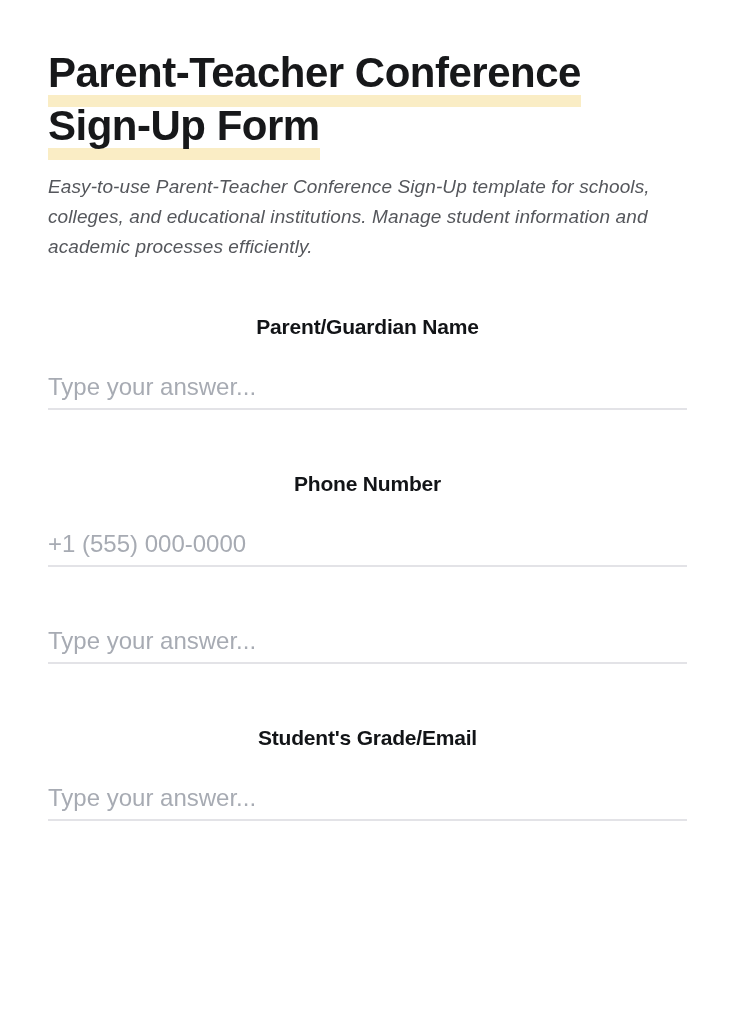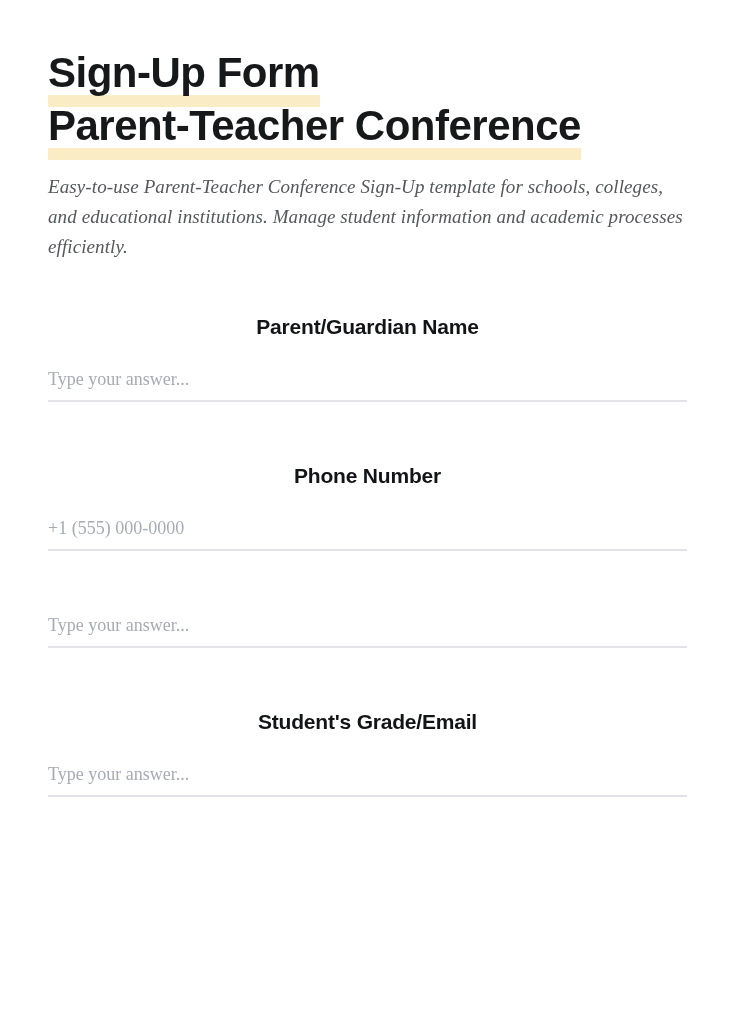--- a/index.html
+++ b/index.html
@@ -42,63 +42,62 @@
     z-index: -1;
   }
   
   .description {
     margin-top: 20px;
     font-size: 19px;
     line-height: 30px;
     font-style: italic;
     letter-spacing: 0.1px;
     color: var(--description-text, #55575c);
-    font-family: Liberation Serif, serif;
   }
   
   .field { margin-top: 61px; }
   .field:first-of-type { margin-top: 52px; }
   .field-label {
     display: block;
     font-size: 21px;
     line-height: 26px;
     font-weight: 700;
     letter-spacing: -0.2px;
     color: var(--label-text, #121417);
     text-align: center;
   }
   .field-input {
     display: block;
     width: 100%;
-    margin-top: 26px;
+    margin-top: 34px;
     height: 36px;              
     padding: 0 0 8px 0;
     border: none;
     border-bottom: 2px solid var(--underline, #e3e3e7);
     border-radius: 0;
     background: transparent;
     outline: none;
-    font-family: Liberation Serif, serif;
-    font-size: 18px;
+    font-family: Liberation Sans, sans-serif;
+    font-size: 24px;
     line-height: 26px;
     color: var(--label-text, #17191c);
   }
   .field-input::placeholder {
     color: var(--placeholder-text, #a7abb3);
     opacity: 1;
   }
 </style>
 </head>
 <body>
 
 <div class="page">
 
   <h1 class="title">
+    <span class="title-line">Parent-Teacher Conference</span>
     <span class="title-line">Sign-Up Form</span>
-    <span class="title-line">Parent-Teacher Conference</span>
   </h1>
 
   <p class="description">Easy-to-use Parent-Teacher Conference Sign-Up template for schools, colleges, and educational institutions. Manage student information and academic processes efficiently.</p>
 
   <div class="field">
     <label class="field-label">Parent/Guardian Name</label>
     <input class="field-input" type="text" placeholder="Type your answer..." style="">
   </div>
 
 

